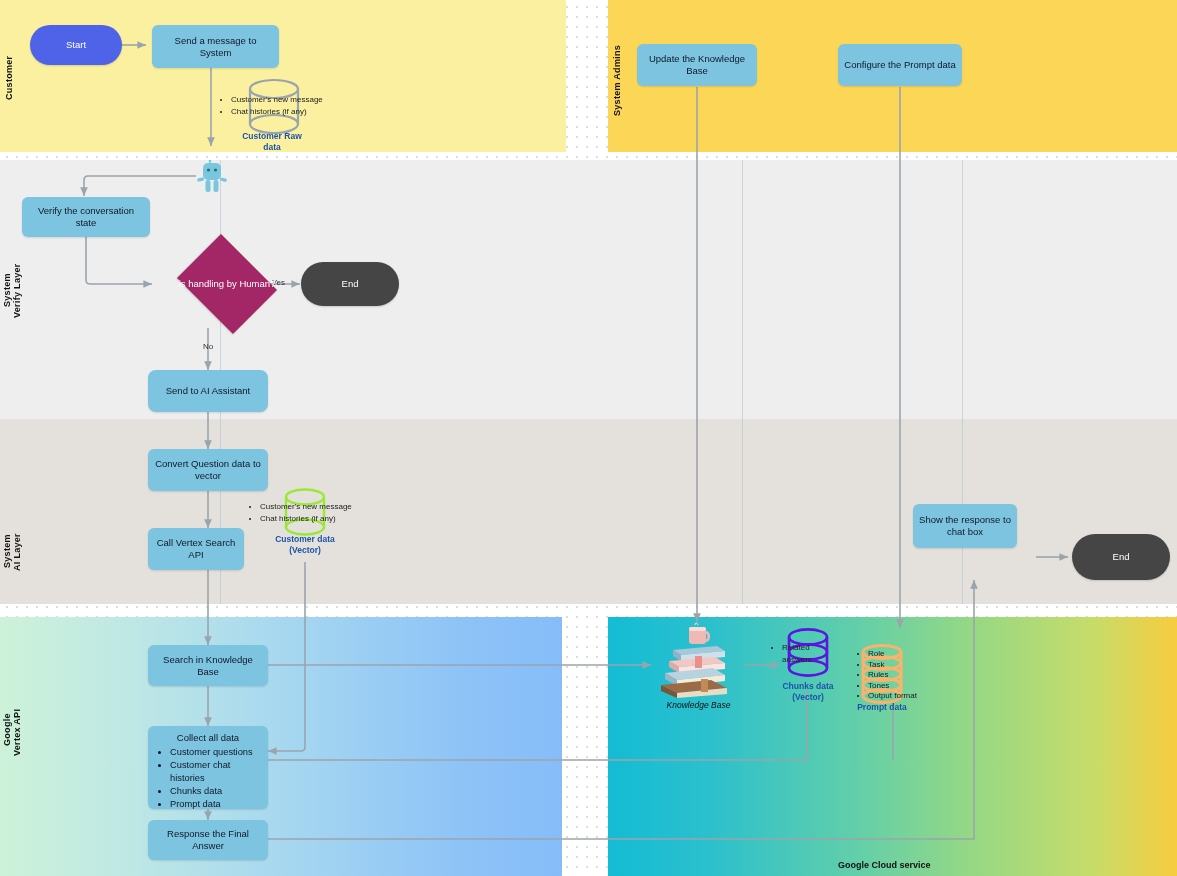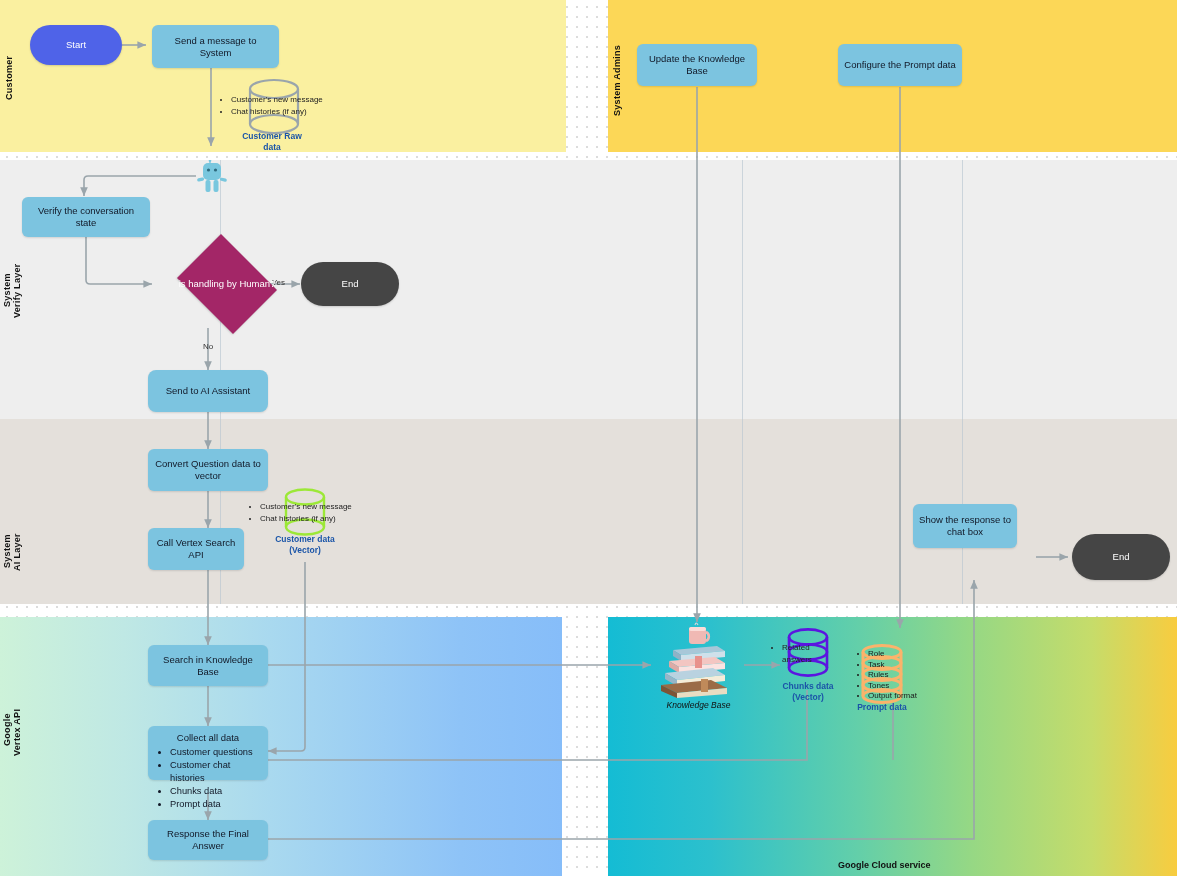--- a/index.html
+++ b/index.html
@@ -293,21 +293,21 @@
     <div class="cyl-caption" style="left:0;top:46px;">Customer data</div>
     <div class="cyl-caption" style="left:0;top:57px;">(Vector)</div>
   </div>
 
   <div class="node process" style="left:913px;top:504px;width:104px;height:44px;">Show the response to chat box</div>
 
   <div class="node terminator-end" style="left:1072px;top:534px;width:98px;height:46px;">End</div>
 
   <div class="node process" style="left:148px;top:645px;width:120px;height:41px;">Search in Knowledge Base</div>
 
-  <div class="node process listbox" style="left:148px;top:726px;width:120px;height:54px;align-items:center;">
+  <div class="node process listbox" style="left:148px;top:726px;width:120px;height:83px;align-items:center;">
     <div class="lb-title">Collect all data</div>
     <ul>
       <li>Customer questions</li>
       <li>Customer chat histories</li>
       <li>Chunks data</li>
       <li>Prompt data</li>
     </ul>
   </div>
 
   <div class="node process" style="left:148px;top:820px;width:120px;height:40px;">Response the Final Answer</div>

